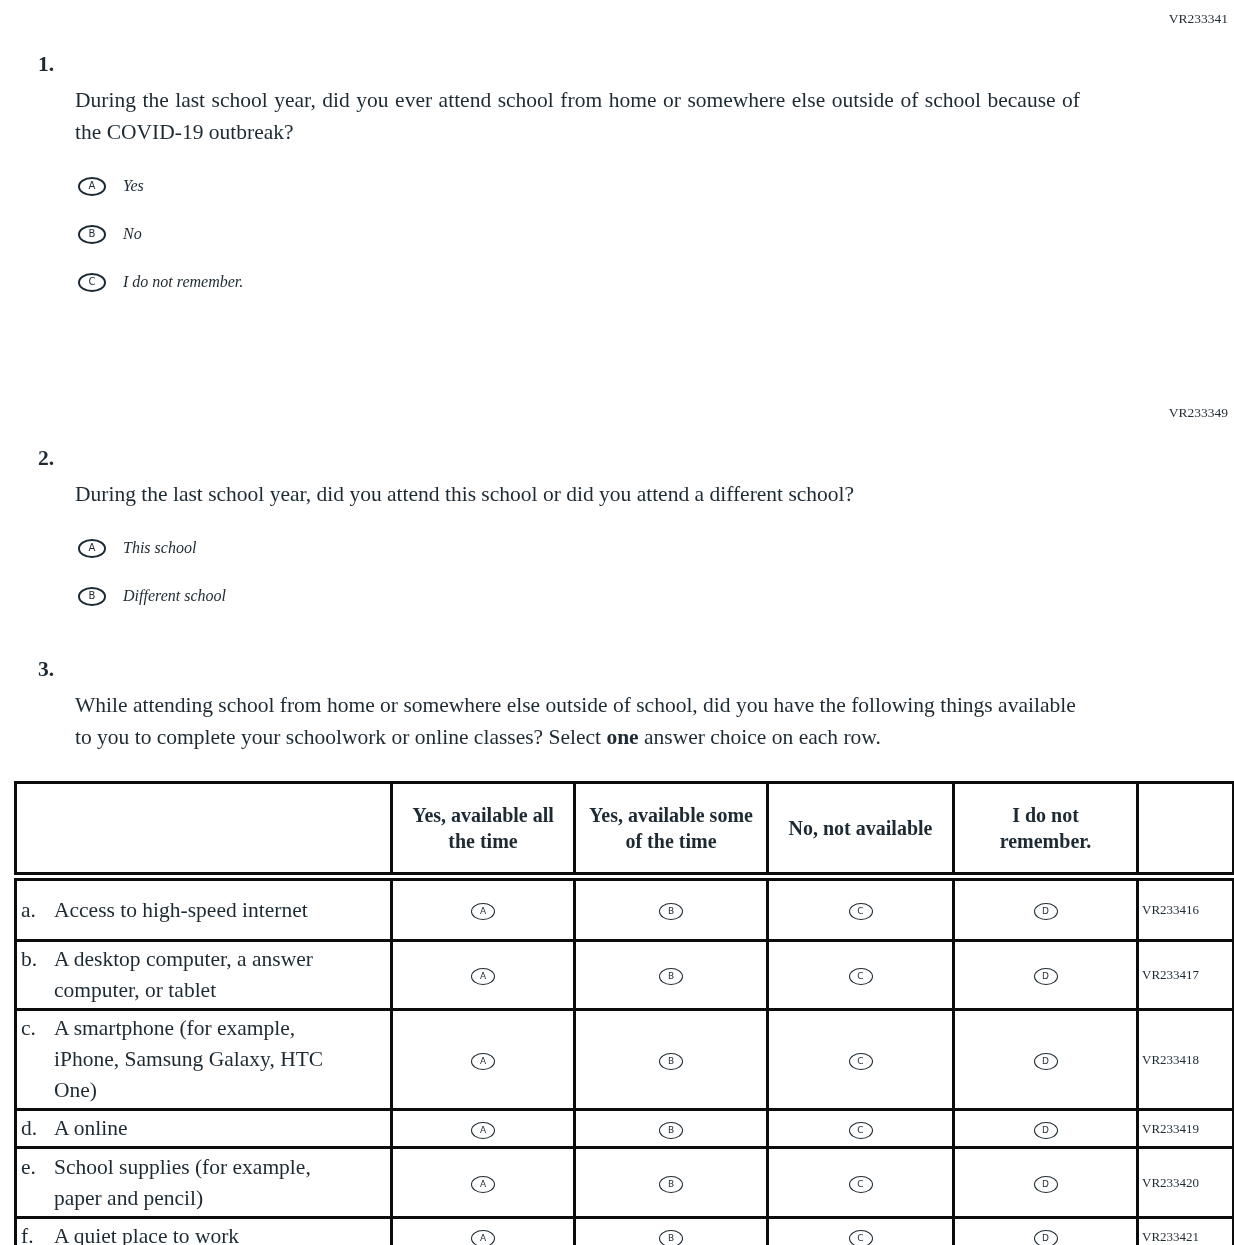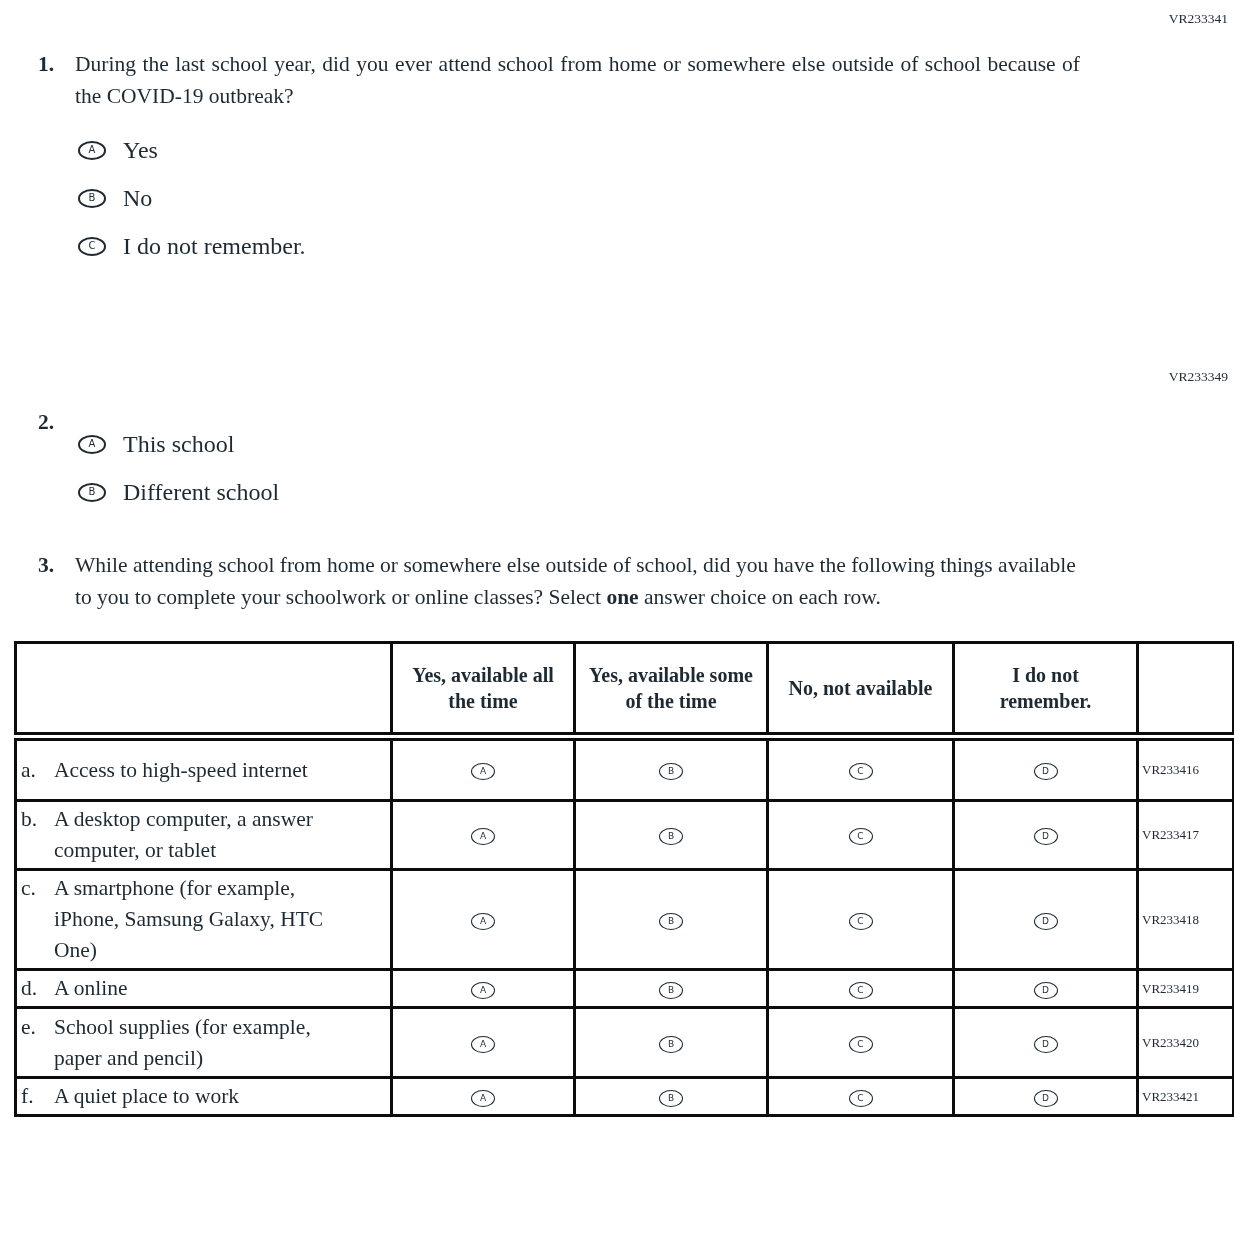--- a/index.html
+++ b/index.html
@@ -12,33 +12,33 @@
   }
   .page { width: 100%; height: 100%; padding: 10px 4px 16px 14px; }
 
   .vr-line { text-align: right; font-size: 13.5px; height: 17px; line-height: 17px; padding-right: 2px; }
   .vr-line.vr-2 { margin-top: 86px; text-align: right; }
   .vr-line.vr-3 { margin-top: 84px; }
 
   .question { display: flex; margin-left: 24px; margin-top: 21px; }
   .q-num { font-weight: bold; font-size: 21.5px; line-height: 32px; width: 37px; flex: none; }
   .q-body { flex: 1; }
-  .q-text { font-size: 21.5px; line-height: 32px; max-width: 1005px; }
+  .q-text { font-size: 21.5px; line-height: 32px; max-width: 1005px; margin-top: 36px; }
   .q-text.just { text-align: justify; }
 
   .options { margin-top: 26px; }
   .option { display: flex; align-items: center; height: 24px; margin-bottom: 24px; margin-left: 3px; }
   .bubble {
     display: inline-flex; align-items: center; justify-content: center;
     width: 28px; height: 19px; flex: none;
     border: 2px solid #1e2a33; border-radius: 50%;
     font-family: "DejaVu Sans", sans-serif; font-size: 10px; line-height: 1;
     cursor: pointer;
   }
-  .opt-label { margin-left: 17px; font-size: 24px; }
+  .opt-label { margin-left: 17px; font-size: 16px; font-style: italic; }
 
   table.grid {
     border-collapse: collapse; table-layout: fixed;
     width: 1218px; margin-top: 28px;
   }
   .grid th, .grid td { border: 3px solid #0c0c0c; }
   .grid thead th {
     border-bottom: 9px double #0c0c0c;
     font-weight: bold; font-size: 20px; line-height: 26px;
     text-align: center; vertical-align: middle;
@@ -83,20 +83,21 @@
           <span class="opt-label">I do not remember.</span>
         </div>
       </div>
     </div>
   </div>
 
   <div class="vr-line vr-2">VR233349</div>
   <div class="question">
     <div class="q-num">2.</div>
     <div class="q-body">
+      <p class="q-text just">During the last school year, did you attend this school or did you attend a different school?</p>
       <div class="options">
         <div class="option">
           <span class="bubble">A</span>
           <span class="opt-label">This school</span>
         </div>
         <div class="option">
           <span class="bubble">B</span>
           <span class="opt-label">Different school</span>
         </div>
       </div>

